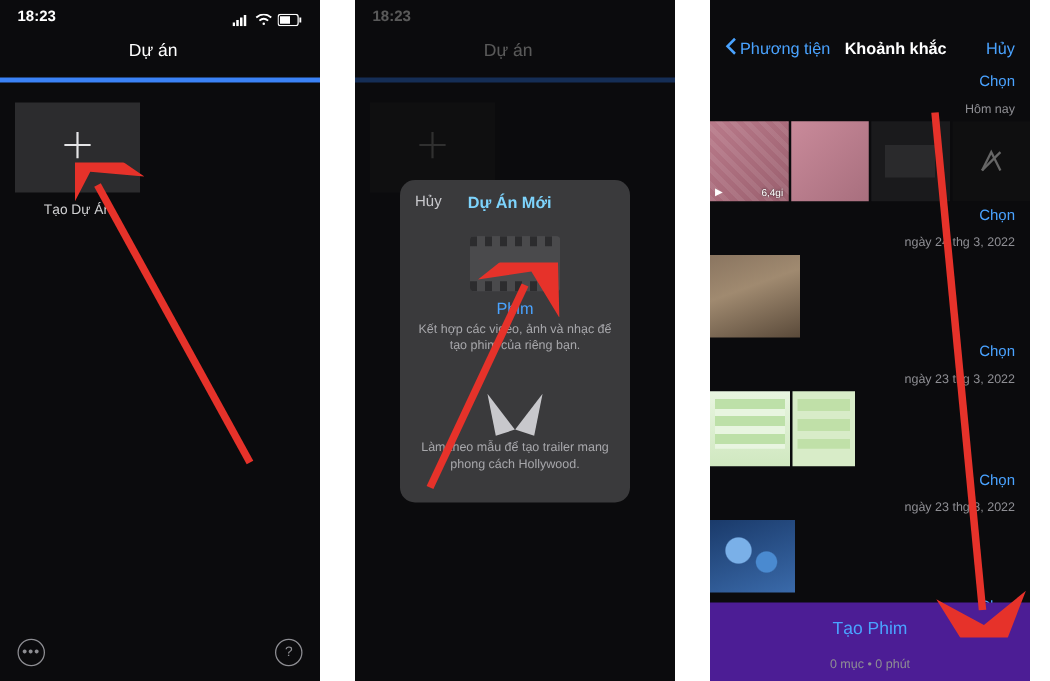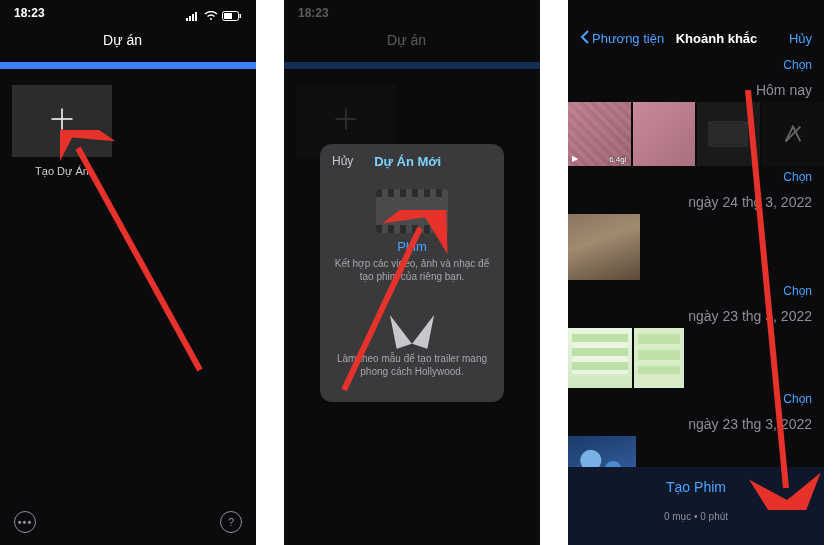--- a/index.html
+++ b/index.html
@@ -32,21 +32,21 @@
       height: 26px;
     }
     .statusbar .right { display: flex; gap: 4px; align-items: center; }
     .sb-icon svg { display: block; }
 
     .s1-header {
       text-align: center;
       font-size: 14px;
       font-weight: 500;
       padding: 6px 11px 14px 0;
-      border-bottom: 7px solid #3b82f6;
+      border-bottom: 4px solid #3b82f6;
     }
     .s1-tile {
       margin: 16px 0 0 12px;
       width: 100px;
       height: 72px;
       background: #2c2c2e;
       display: flex;
       align-items: center;
       justify-content: center;
       cursor: pointer;
@@ -207,21 +207,21 @@
       flex-direction: column;
       align-items: flex-end;
     }
     .sect-select {
       color: #4aa3ff;
       font-size: 12px;
       cursor: pointer;
     }
     .sect-date {
       color: #8e8e93;
-      font-size: 14px;
+      font-size: 10px;
     }
     .thumb-row {
       display: flex;
       gap: 2px;
       padding: 2px 0 2px 0;
     }
     .thumb {
       background: #333;
       position: relative;
       width: 64px; height: 64px;
@@ -249,22 +249,22 @@
     .thumb.chat1 { background: linear-gradient(#e8f5e0,#d0e8c0); }
     .thumb.chat1::after{content:"";position:absolute;left:4px;top:6px;right:4px;height:40px;background:repeating-linear-gradient(#bde0a8 0 8px, #e8f5e0 8px 14px);}
     .thumb.chat2 { background: #d8ecc8; }
     .thumb.chat2::after{content:"";position:absolute;left:4px;top:6px;right:4px;height:40px;background:repeating-linear-gradient(#c0e0a8 0 10px, #d8ecc8 10px 16px);}
     .thumb.game1 { background: linear-gradient(160deg,#1a3a6a,#3a6aaa); }
     .thumb.game1::after{content:"";position:absolute;inset:6px;background:radial-gradient(circle at 30% 40%,#7ab0e8 0 10px,transparent 11px),radial-gradient(circle at 70% 60%,#4a8ad0 0 8px,transparent 9px);}
 
     .s3-footer {
       position: absolute;
       bottom: 0; left: 0; right: 0;
-      height: 78px;
-      background: #0f172a;
+      height: 63px;
+      background: #4c1d95;
       text-align: center;
       padding-top: 12px;
     }
     .s3-footer .cta {
       color: #4aa3ff;
       font-size: 14px;
       cursor: pointer;
     }
     .s3-footer .sub {
       color: #8e8e93;

